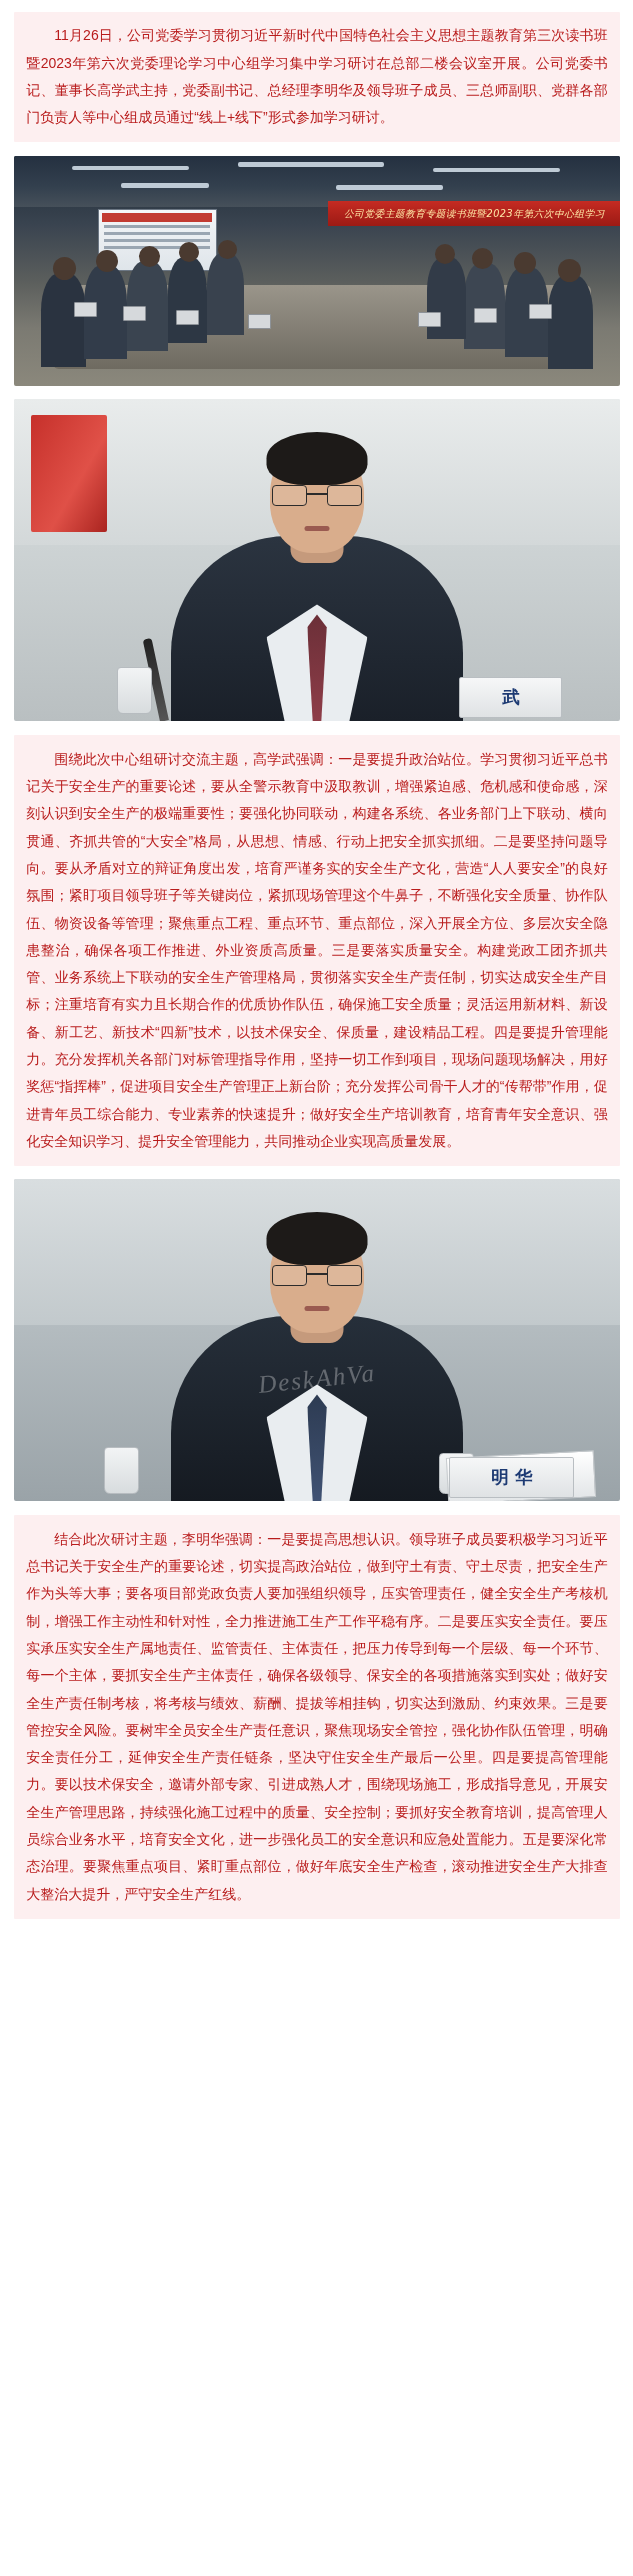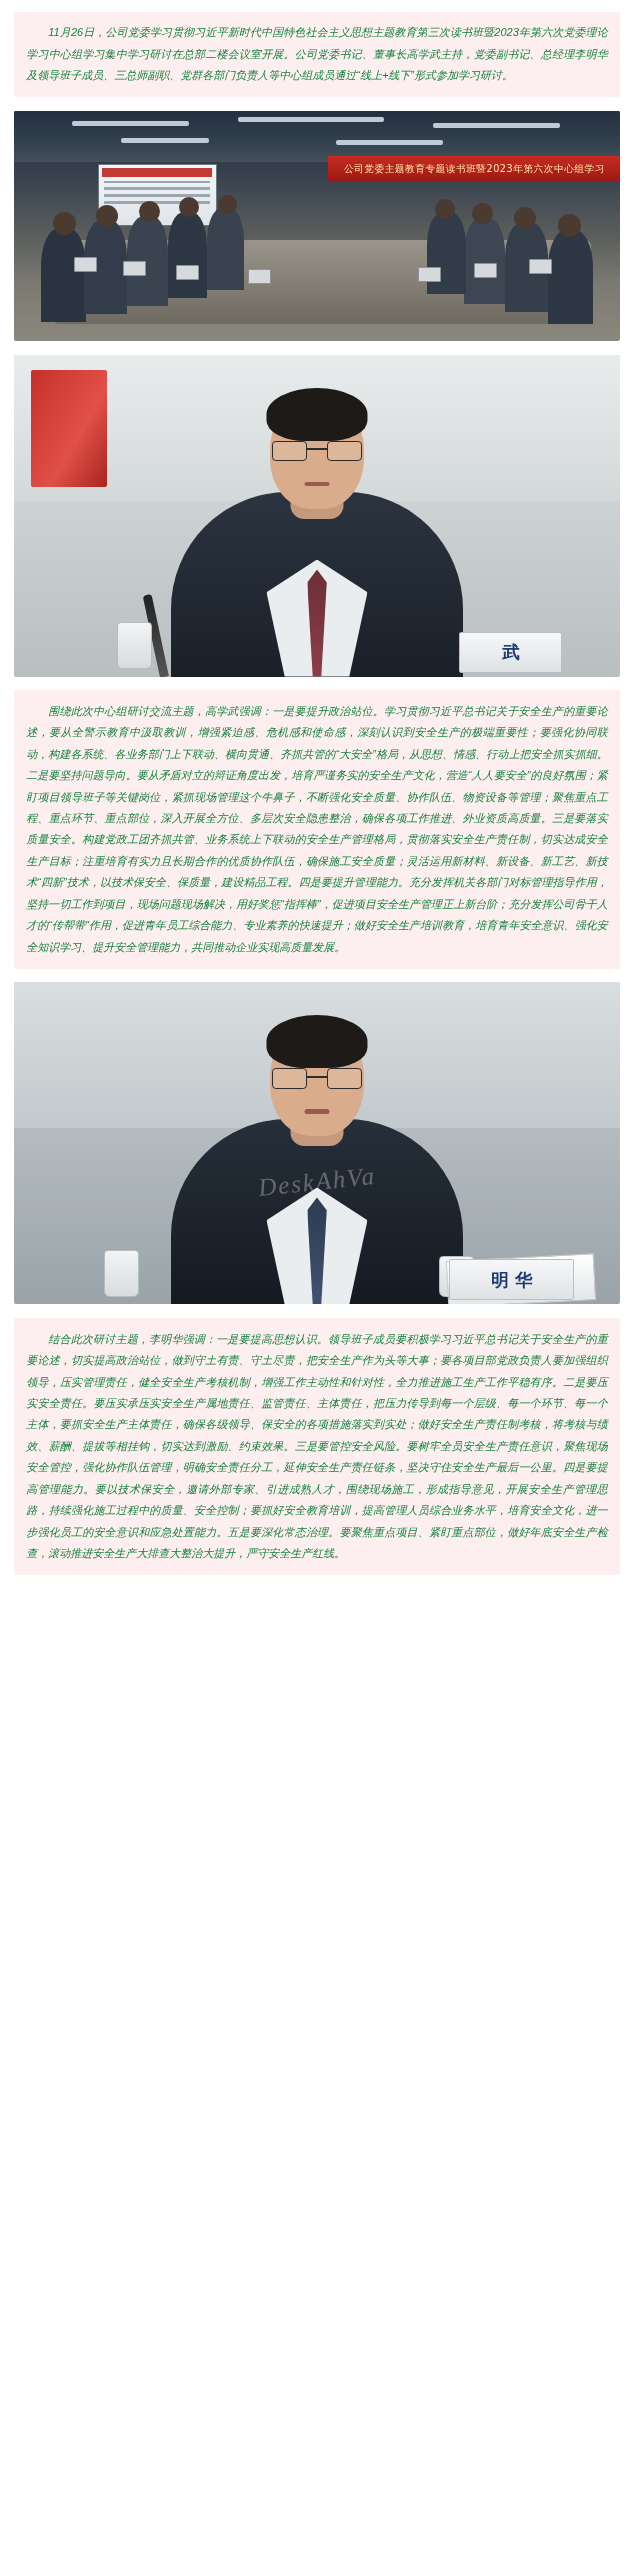--- a/index.html
+++ b/index.html
@@ -14,44 +14,44 @@
   .page {
     width: 634px;
     box-sizing: border-box;
     padding: 0 0 17.5px 0;
     background: #ffffff;
   }
   .para {
     background: #fdeff0;
     margin: 0 13.6px 13.6px 13.6px;
     padding: 10.7px 12.7px 10.7px 12.7px;
-    font-size: 11px;
+    font-size: 14px;
     line-height: 1.95;
-    color: #15803d;
+    color: #b91c1c;
     text-align: justify;
     text-justify: inter-ideograph;
     text-indent: 2em;
     border-radius: 1px;
-    font-style: italic;
   }
   .para.first {
     margin-top: 11.7px;
   }
   .photo {
     margin: 0 13.6px 13.6px 13.6px;
     border-radius: 1.9px;
     overflow: hidden;
     position: relative;
   }
 
   
   .photo1 {
     height: 230px;
     background:
       linear-gradient(to bottom, #1d2733 0%, #2b3743 16%, #3a4450 30%, #5c5f5d 55%, #7b7a72 75%, #8b887c 100%);
+    font-style: italic;
   }
   .p1-ceiling {
     position: absolute; left: 0; right: 0; top: 0; height: 51px;
     background: linear-gradient(to bottom, #243040 0%, #33404e 60%, #46505a 100%);
   }
   .p1-light {
     position: absolute; height: 4.9px; background: #d8e4ef; opacity: .85; border-radius: 1.9px;
   }
   .p1-screen {
     position: absolute; left: 84px; top: 53px; width: 117px; height: 60px;

